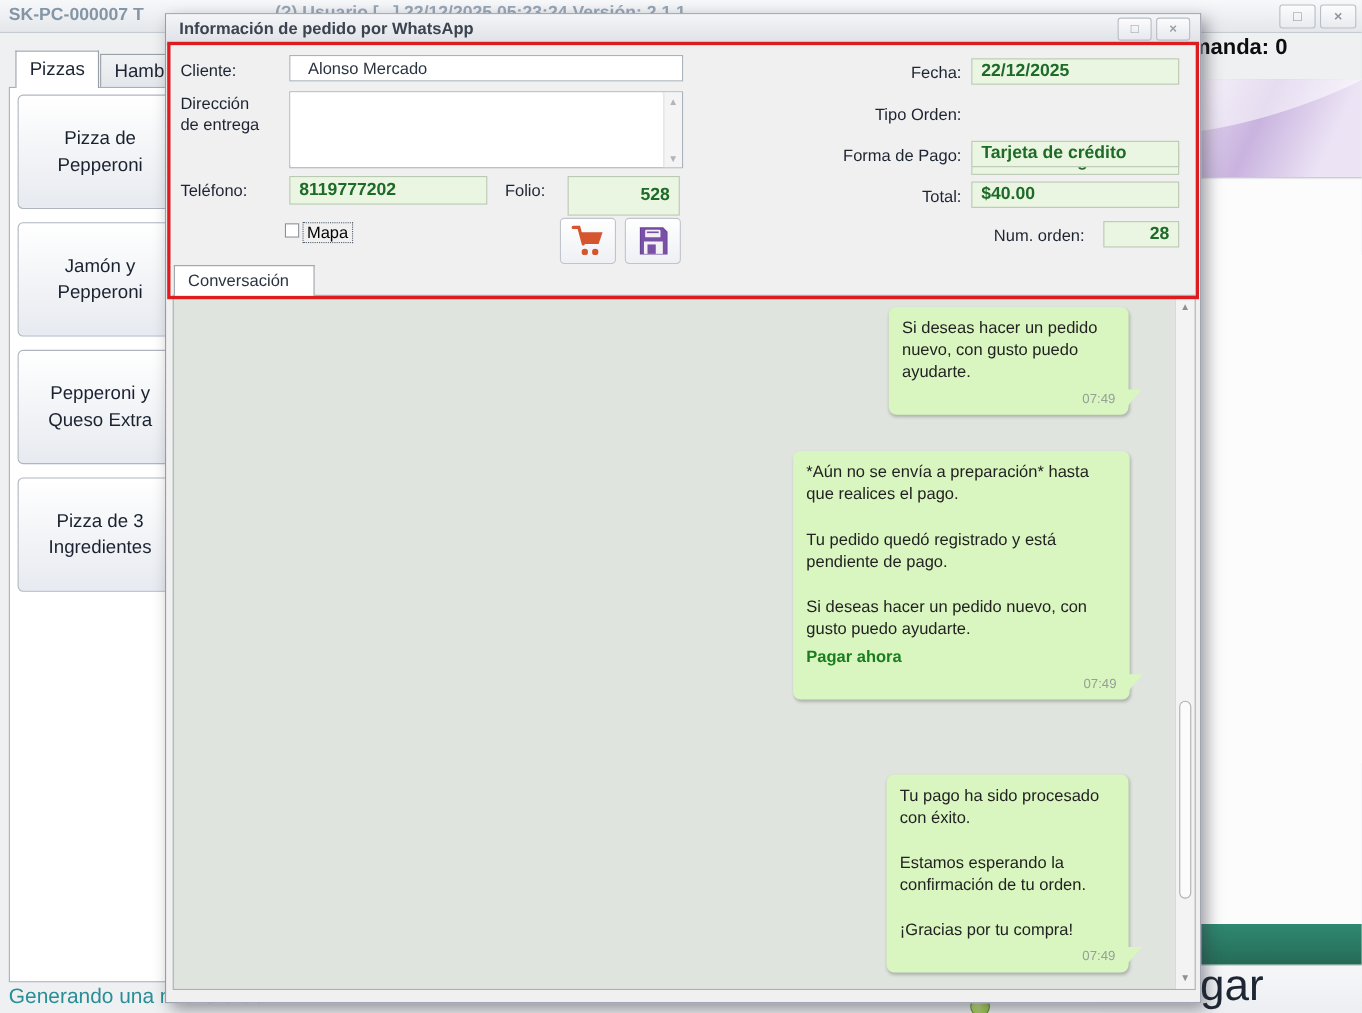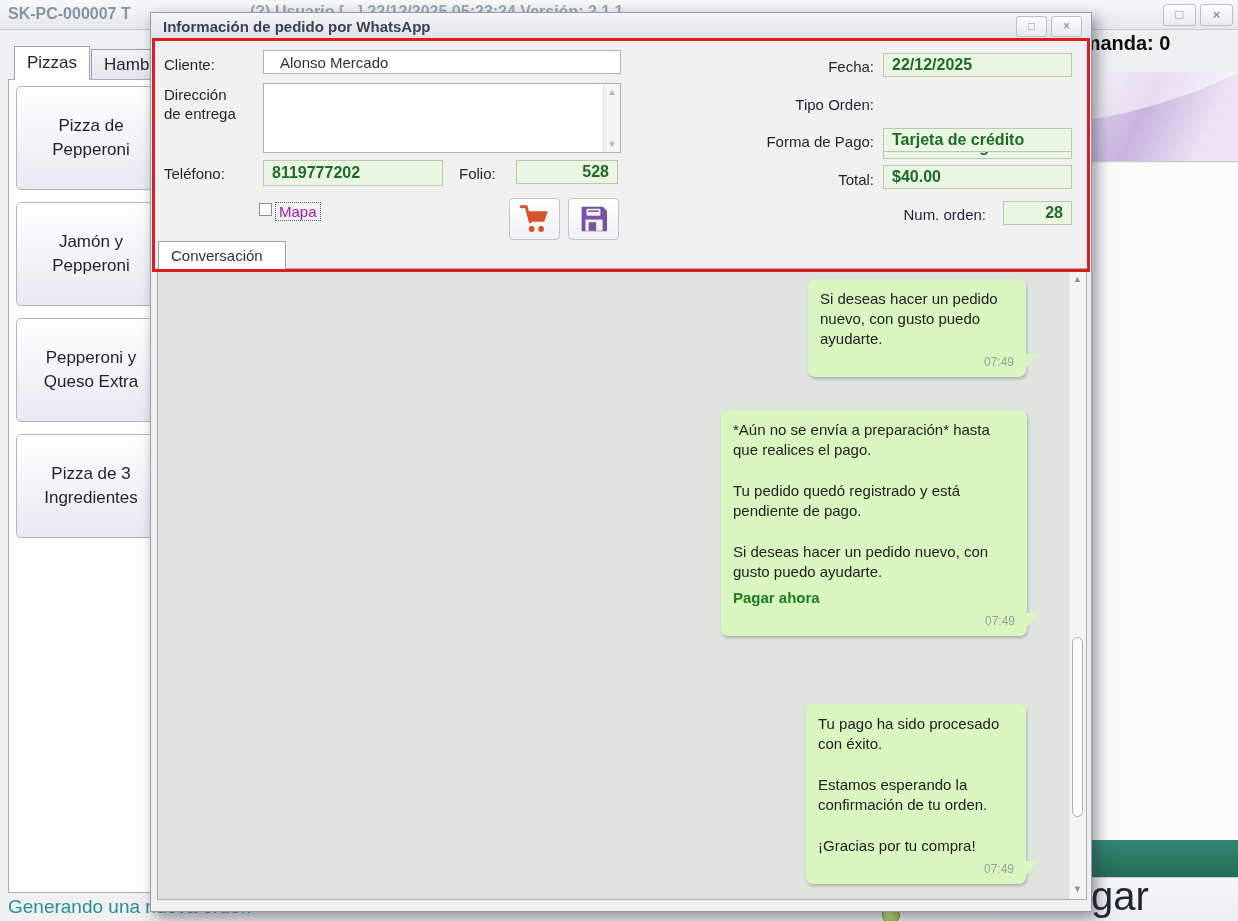--- a/index.html
+++ b/index.html
@@ -66,21 +66,21 @@
     font-size:15px; color:#2a3340; padding:0 16px; }
   .green-fld { background:#eaf6e2; border:1px solid #b9c9b4; font-family:"Liberation Sans",sans-serif;
     font-size:16px; font-weight:bold; color:#1e6b28; padding:0 8px; }
   .ta-wrap { left:112px; top:70px; width:358px; height:70px; background:#fff; border:1px solid #aab2bd; }
   .ta-wrap textarea { width:338px; height:66px; border:none; resize:none; outline:none;
     font-family:"Liberation Sans",sans-serif; font-size:15px; }
   .ta-sb { position:absolute; right:0; top:0; width:17px; height:100%; background:#f4f4f5; border-left:1px solid #e0e0e2; }
   .ta-arrow { position:absolute; left:0; width:100%; text-align:center; font-size:9px; color:#b4b4b8; cursor:default; }
 
   .chk { left:108px; top:190px; width:13px; height:13px; background:#fff; border:1px solid #8a9099; }
-  .chk-label { left:124px; top:189px; font-size:15px; color:#a21caf; border:1px dotted #55606e; padding:0 3px; }
+  .chk-label { left:124px; top:189px; font-size:15px; color:#000000; border:1px dotted #55606e; padding:0 3px; }
 
   .icon-btn { top:185px; width:51px; height:42px; background:linear-gradient(#ffffff,#eef0f4);
     border:1px solid #c0c4cc; border-radius:4px; display:flex; align-items:center; justify-content:center; cursor:default; }
 
   .r-label { width:193px; left:530px; text-align:right; }
   .g-row { left:732px; width:189px; height:24px; text-align:left; }
 
   .conv-tab { left:7px; top:228px; width:128px; height:28px; background:#fff;
     border:1px solid #9aa0a8; border-bottom:none; z-index:3; font-size:15px; color:#2a3340;
     line-height:27px; padding-left:12px; }
@@ -164,21 +164,21 @@
     <div class="ta-sb">
       <span class="ta-arrow" style="top:3px">▲</span>
       <span class="ta-arrow" style="bottom:3px">▼</span>
     </div>
   </div>
 
   <span class="abs fld-label" style="left:13px;top:152px">Teléfono:</span>
   <input class="abs green-fld" style="left: 112px; top: 147px; width: 180px; height: 26px;" value="8119777202">
 
   <span class="abs fld-label" style="left:308px;top:152px">Folio:</span>
-  <input class="abs green-fld" style="left: 365px; top: 147px; width: 102px; height: 24px; text-align: right; padding-left: 37px;" value="528">
+  <input class="abs green-fld" style="left: 365px; top: 147px; width: 102px; height: 36px; text-align: right; padding-left: 37px;" value="528">
 
   <span class="abs chk"></span>
   <span class="abs chk-label">Mapa</span>
 
   <button class="abs icon-btn" style="left:358px">
     <svg width="34" height="30" viewBox="0 0 30 27">
       <path d="M7.5 6.5h19l-3.2 9.5H10z" fill="#d4552e"></path>
       <path d="M2.5 2.5h4.6l3.6 13.5" stroke="#d4552e" stroke-width="2.6" fill="none" stroke-linecap="round"></path>
       <circle cx="12" cy="22.5" r="2.6" fill="#d4552e"></circle>
       <circle cx="20.5" cy="22.5" r="2.6" fill="#d4552e"></circle>

